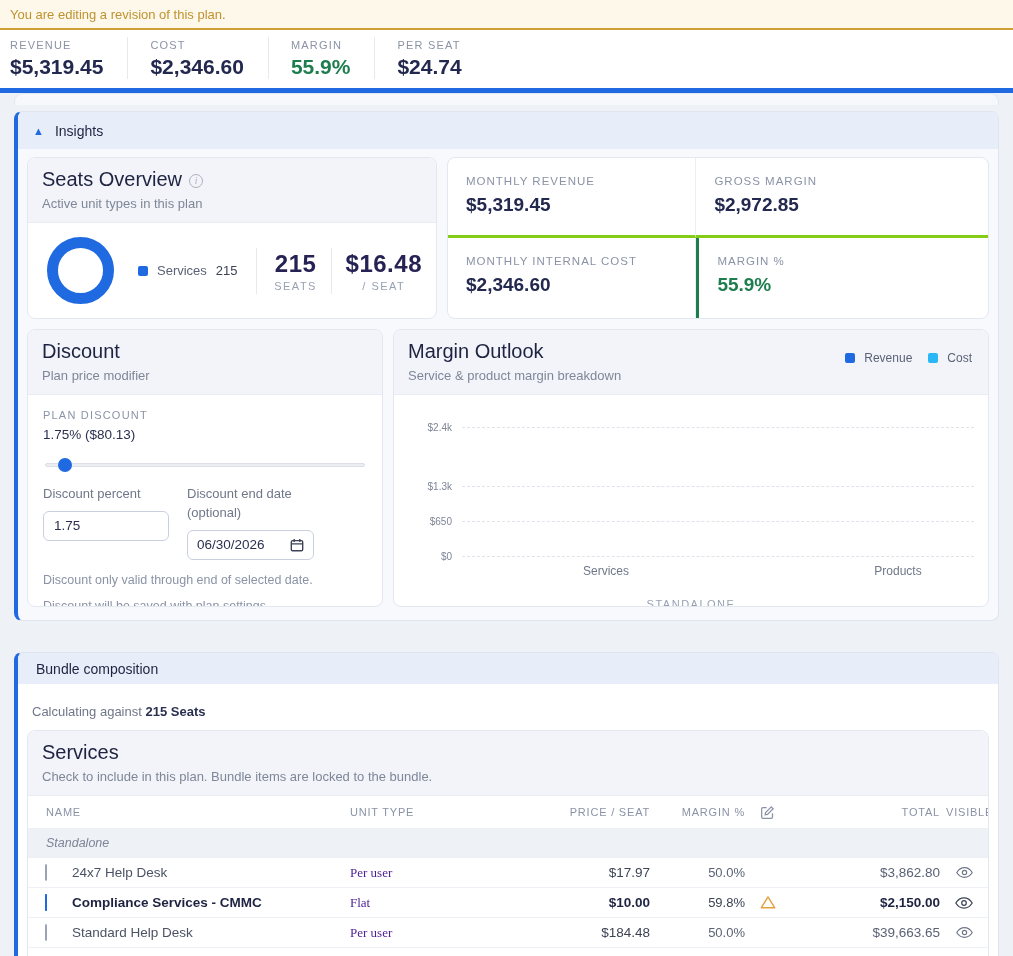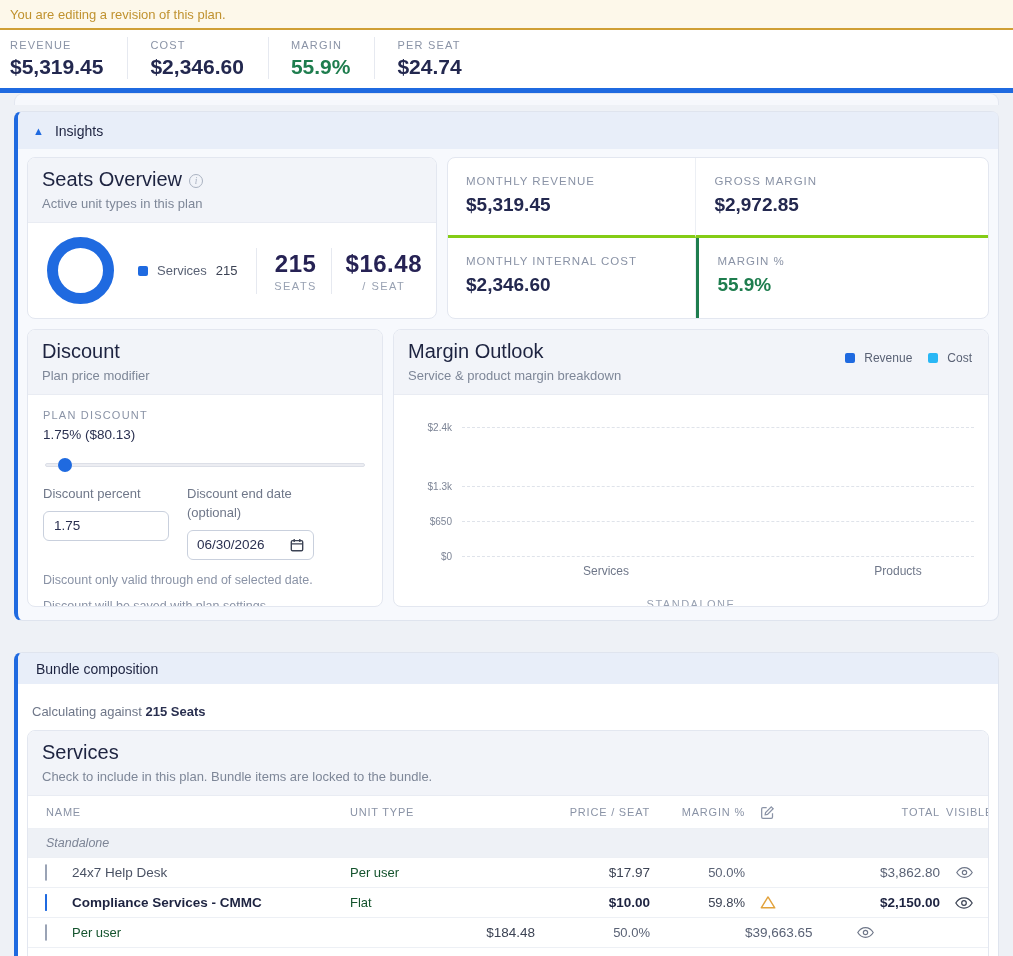--- a/index.html
+++ b/index.html
@@ -90,21 +90,21 @@
   .r{text-align:right;}
   .ctr{display:flex;justify-content:center;align-items:center;}
   .clip{white-space:nowrap;overflow:hidden;padding-left:6px;}
   .grouprow{background:#eef1f6;height:29px;display:flex;align-items:center;padding-left:18px;font-size:12.5px;font-style:italic;color:#7d8596;border-bottom:1px solid var(--rowborder);}
   .trow{height:30px;border-bottom:1px solid var(--rowborder);}
   .trow:last-of-type{border-bottom:none;}
   .cb{width:15px;height:15px;border:1.5px solid #9aa3b5;border-radius:3px;margin-left:17px;position:relative;background:#fff;}
   .cb.checked{background:var(--accent);border-color:var(--accent);}
   .cb.checked::after{content:"";position:absolute;left:4px;top:1px;width:4px;height:8px;border:solid #fff;border-width:0 2px 2px 0;transform:rotate(40deg);}
   .nm{font-size:13.5px;color:#4a5264;}
-  .unit{color:#14532d;}
+  .unit{color:#4c1d95;font-family:Liberation Serif, serif;}
   .price{font-size:13.5px;color:#3c4354;}
   .marg{color:#5a6275;}
   .tot{font-size:13.5px;color:#5a6275;}
   .trow.selected .nm,.trow.selected .price,.trow.selected .tot{color:var(--dark);font-weight:700;}
   .trow.selected .marg{color:#3c4354;}
   .hscroll{margin:9px 13px 10px;height:11px;background:#eef0f5;border-radius:6px;position:relative;}
   .hscroll .thumb{position:absolute;left:5px;top:0;height:11px;width:93%;background:#b9bfcc;border-radius:6px;}
   .icon{display:inline-flex;flex:none;}
   .info-i{display:inline-flex;width:14px;height:14px;border:1px solid #aab2c1;border-radius:50%;color:#aab2c1;font-size:9.5px;align-items:center;justify-content:center;margin-left:7px;vertical-align:2px;font-style:italic;font-family:"Liberation Serif",serif;}
 </style>
@@ -342,20 +342,21 @@
           <div class="ctr">
             <svg width="18" height="14" viewBox="0 0 22 15" fill="none" stroke="#3c4354" stroke-width="1.5">
                 <path d="M1 7.5S4.8 1.2 11 1.2 21 7.5 21 7.5s-3.8 6.3-10 6.3S1 7.5 1 7.5z"></path>
                 <circle cx="11" cy="7.5" r="2.8"></circle>
               </svg>
           </div>
         </div>
 
         <div class="trow">
           <div><span class="cb"></span></div>
+          <div class="nm">Standard Help Desk</div>
           <div class="unit">Per user</div>
           <div class="r price">$184.48</div>
           <div class="r marg">50.0%</div>
           <div class="ctr" style="visibility: hidden;">
             <svg width="16" height="15" viewBox="0 0 18 16" fill="none" stroke="#e2a23c" stroke-width="1.6" stroke-linejoin="round">
                 <path d="M9 1.8 16.6 14H1.4z"></path>
               </svg>
           </div>
           <div class="r tot">$39,663.65</div>
           <div class="ctr">

